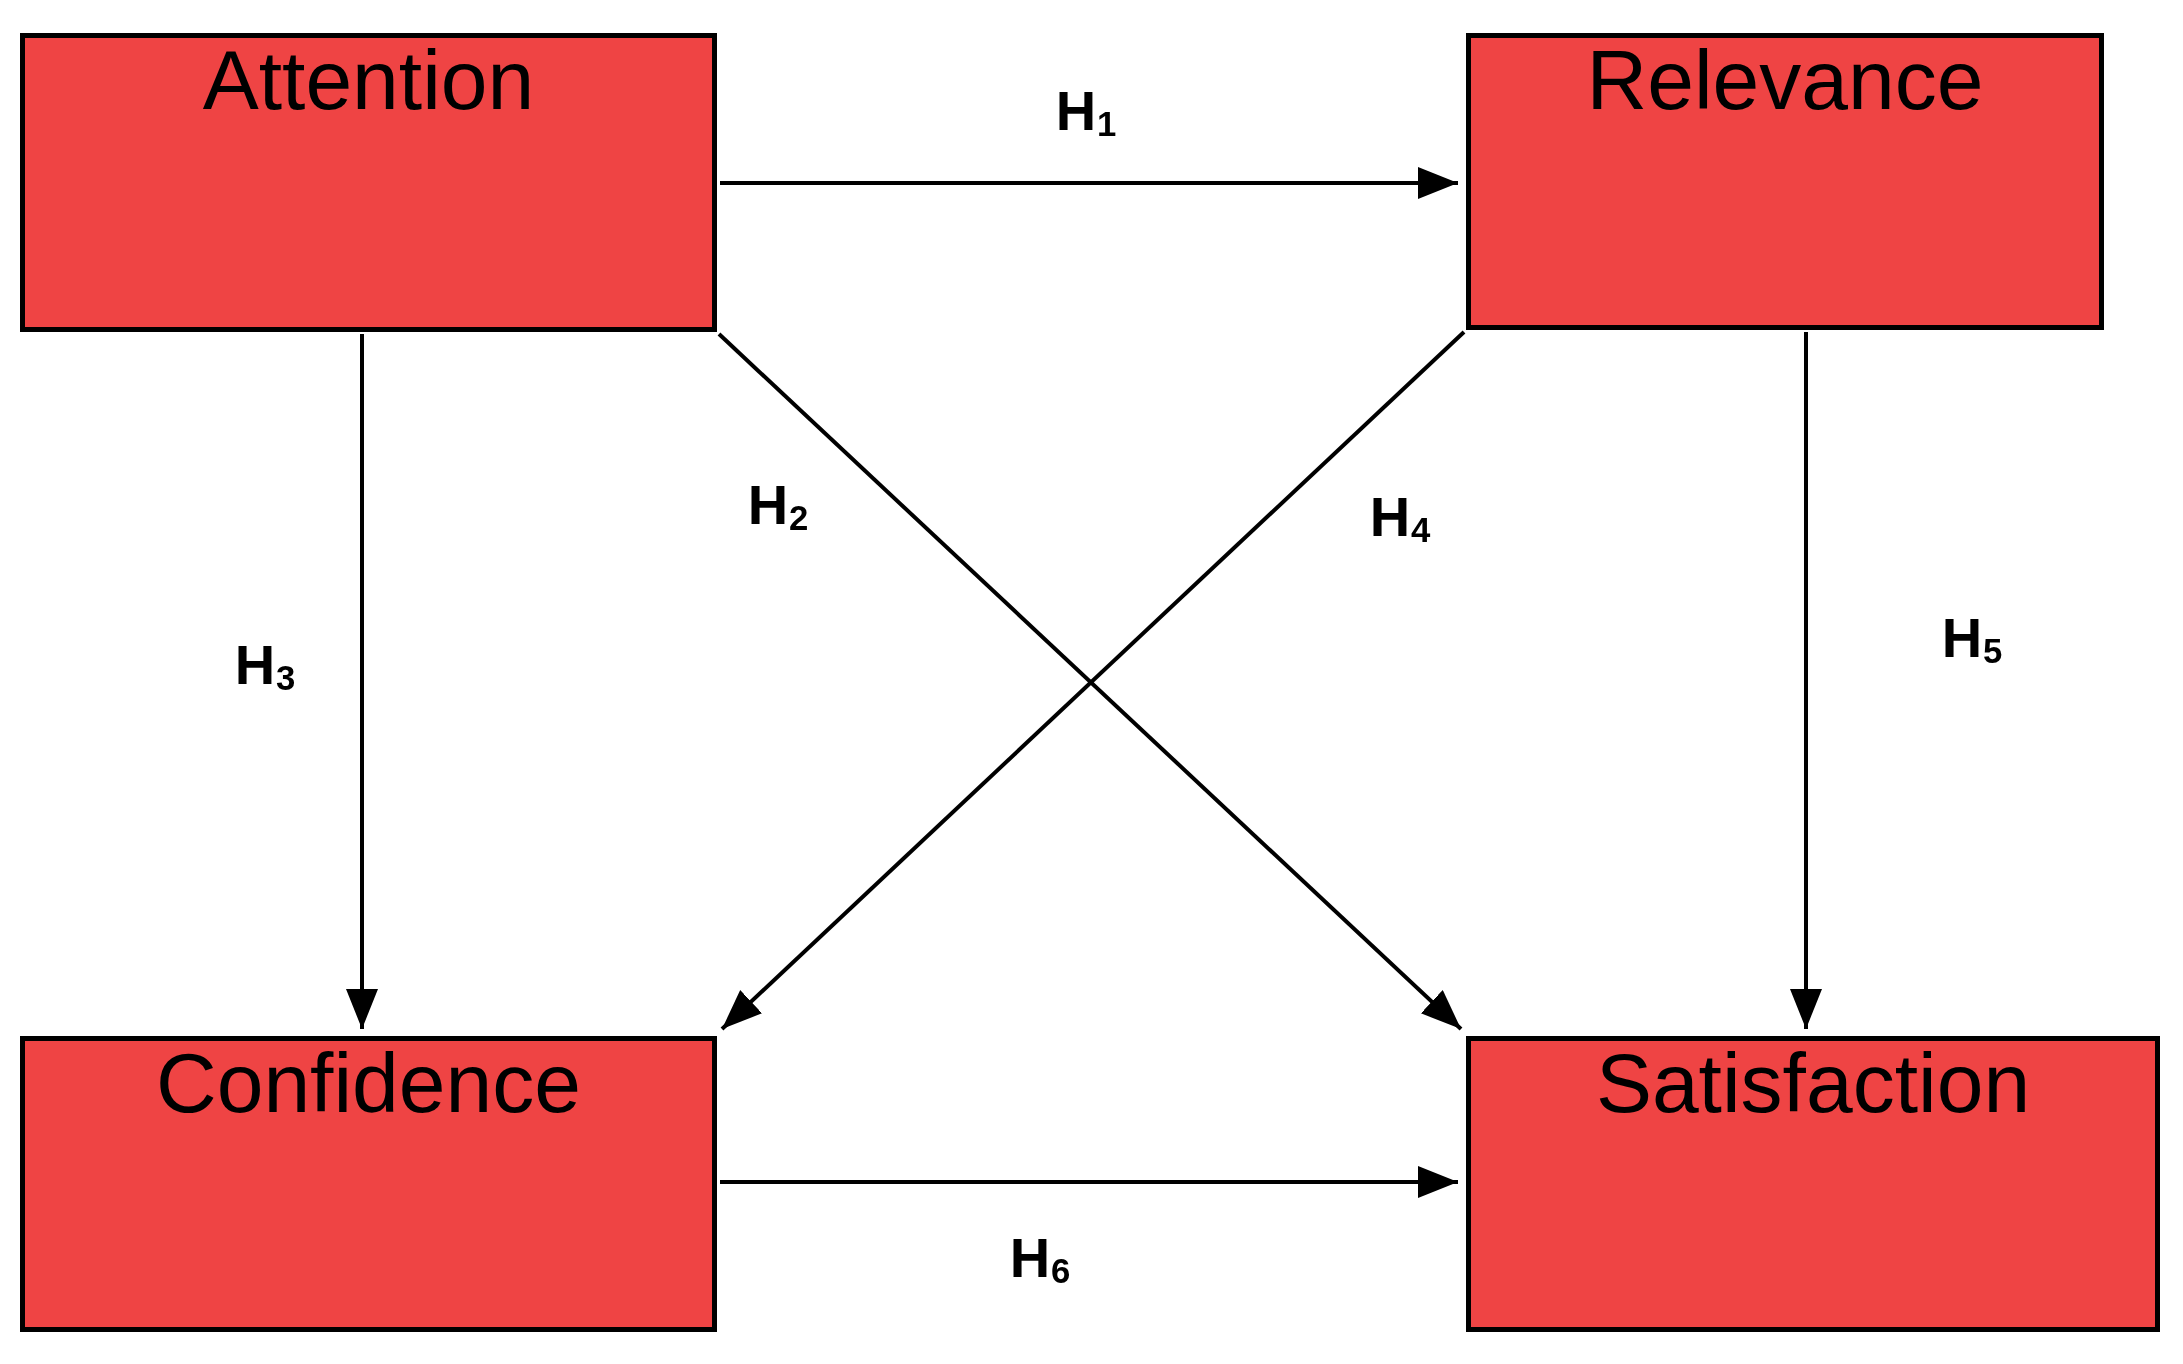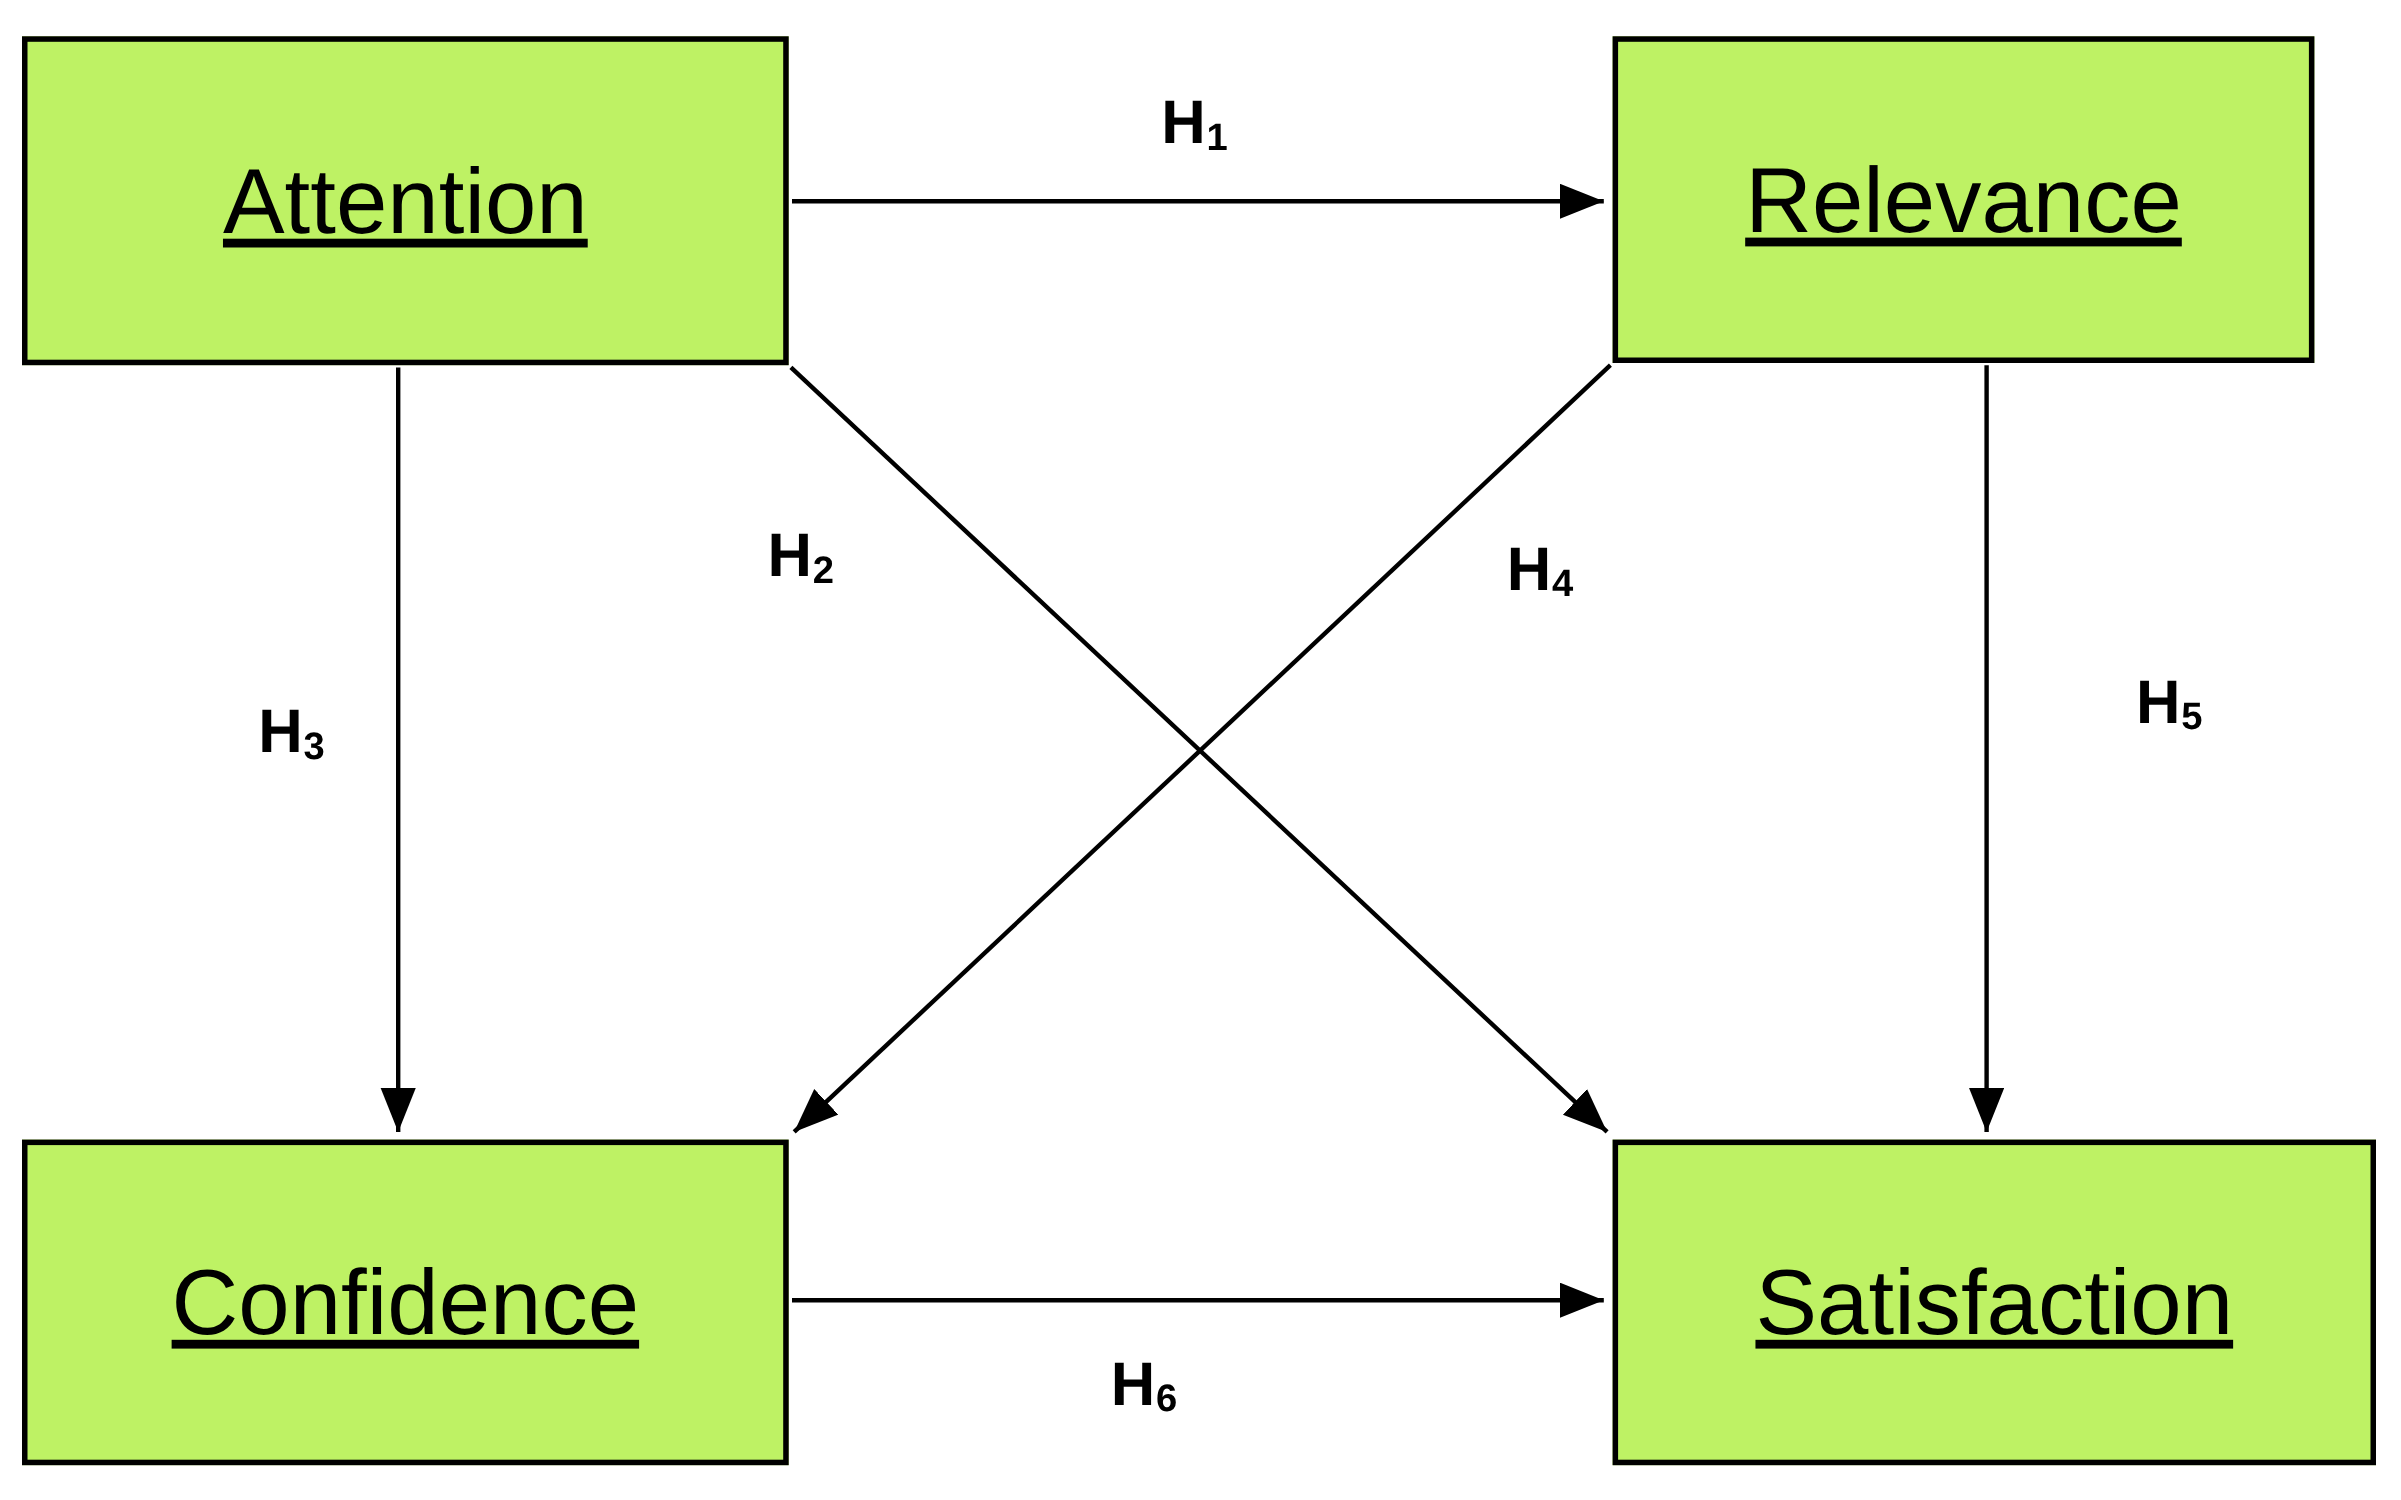--- a/index.html
+++ b/index.html
@@ -25,25 +25,24 @@
     display: block;
   }
   .arrow-layer line {
     stroke: #000000;
     stroke-width: 4;
   }
   .node {
     position: absolute;
     box-sizing: border-box;
     border: 5px solid #000000;
-    background: #bef264;
+    background: #ef4444;
     display: flex;
-    align-items: center;
+    align-items: flex-start;
     justify-content: center;
-    text-decoration: underline;
   }
   .node-label {
     font-size: 84px;
     line-height: 1;
     letter-spacing: 0px;
     white-space: nowrap;
   }
   .hyp-label {
     position: absolute;
     transform: translate(-50%, -50%);
@@ -59,21 +58,21 @@
     top: 0.18em;
     margin-left: 0.02em;
   }
   
   #node-attention    { left: 20px;   top: 33px;   width: 697px; height: 299px; }
   #node-relevance    { left: 1466px; top: 33px;   width: 638px; height: 297px; }
   #node-confidence   { left: 20px;   top: 1036px; width: 697px; height: 296px; }
   #node-satisfaction { left: 1466px; top: 1036px; width: 694px; height: 296px; }
   
   #hyp-h1 { left: 1086px; top: 111px;  }
-  #hyp-h2 { left: 728px;  top: 505px;  }
+  #hyp-h2 { left: 778px;  top: 505px;  }
   #hyp-h3 { left: 265px;  top: 665px;  }
   #hyp-h4 { left: 1400px; top: 505px; margin-top: 12px;  }
   #hyp-h5 { left: 1972px; top: 638px;  }
   #hyp-h6 { left: 1040px; top: 1258px; }
 </style>
 </head>
 <body>
 
 <div class="canvas">
 

